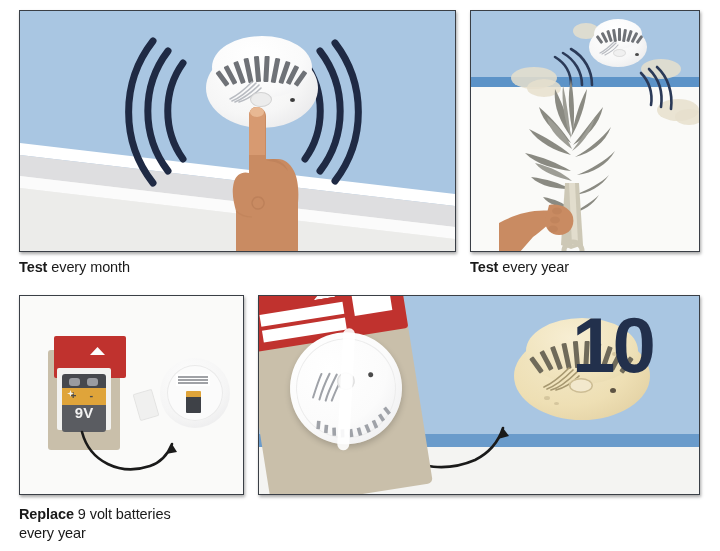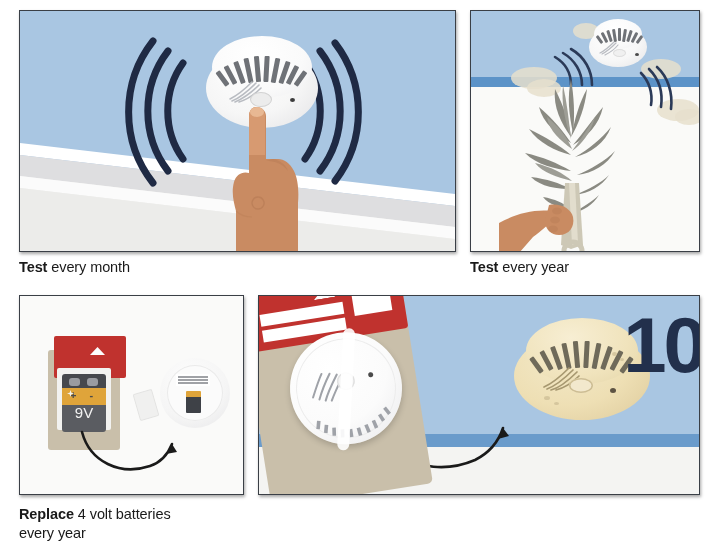--- a/index.html
+++ b/index.html
@@ -118,21 +118,21 @@
   .pack-header { position: absolute; left: 6px; top: 0px; width: 72px; height: 42px; background: #c0322e; border-radius: 2px; }
   .pack-hole { position: absolute; left: 36px; top: 11px; width: 15px; height: 8px; background: #fdfdfd;
                clip-path: polygon(50% 0, 100% 100%, 0 100%); }
   .pack-blister { position: absolute; left: 9px; top: 32px; width: 54px; height: 62px; background: #f2f2f0; border-radius: 2px; }
   .batt-body { position: absolute; left: 14px; top: 38px; width: 44px; height: 58px; }
   .batt-top { position: absolute; left: 0; top: 0; width: 44px; height: 18px; background: #46484d; border-radius: 3px 3px 0 0; }
   .batt-mid { position: absolute; left: 0; top: 14px; width: 44px; height: 18px; background: #dfa43a; }
   .batt-bot { position: absolute; left: 0; top: 31px; width: 44px; height: 27px; background: #5a5c61; border-radius: 0 0 3px 3px; }
   .batt-term { position: absolute; width: 11px; height: 8px; background: #9a9ca1; border-radius: 3px; top: 4px; }
   .batt-9v { position: absolute; left: 0; top: 30px; width: 44px; text-align: center;
-             font-family: "Liberation Sans", sans-serif; font-weight: 400; font-size: 15px; color: #f2f2f2; }
+             font-family: "Liberation Sans", sans-serif; font-weight: 700; font-size: 15px; color: #f2f2f2; }
   .batt-pm { position: absolute; left: 0; top: 15px; width: 44px; text-align: center;
              font-family: "Liberation Sans", sans-serif; font-weight: 700; font-size: 11px; color: #4b4b4b; letter-spacing: 5px; }
   .batt-door { position: absolute; left: 116px; top: 95px; width: 20px; height: 28px;
                background: #f0f0ef; border-radius: 2px; transform: rotate(-16deg); box-shadow: 0 0 0 1px #e3e3e2 inset; }
   #detector-batt { position: absolute; left: 140px; top: 62px; width: 70px; height: 70px; }
   .det-back { position: absolute; left: 0; top: 0; width: 70px; height: 70px; border-radius: 50%;
               background: radial-gradient(circle at 42% 32%, #fdfdfd 0%, #f5f5f5 60%, #e6e6e8 100%); }
   .det-back-inner { position: absolute; left: 7px; top: 7px; width: 56px; height: 56px; border-radius: 50%;
               background: #fbfbfb; box-shadow: 0 0 0 1px #eaeaea inset; }
   .det-label { position: absolute; left: 16px; top: 16px; width: 34px; height: 12px; background: #ffffff; }
@@ -164,21 +164,21 @@
   .ao-body { position: absolute; left: 0; top: 14px; width: 136px; height: 88px; border-radius: 50%;
              background: radial-gradient(ellipse at 38% 28%, #f3e9c9 0%, #eedfb4 55%, #ddca9b 100%); }
   .ao-top { position: absolute; left: 12px; top: 0; width: 112px; height: 66px; border-radius: 50%;
             background: radial-gradient(ellipse at 40% 30%, #f7eed3 0%, #f0e3bc 60%, #e4d5a8 100%); }
   .ao-vents { position: absolute; left: 18px; top: 22px; width: 100px; height: 40px; }
   .ao-vents span { position: absolute; width: 5px; background: #6f6a5a; border-radius: 1px; }
   .ao-btn { position: absolute; left: 55px; top: 60px; width: 24px; height: 15px; border-radius: 50%;
             background: #f2e8cd; box-shadow: 0 0 0 1.5px #cdbd93 inset; }
   .ao-led { position: absolute; left: 96px; top: 70px; width: 6px; height: 5px; border-radius: 50%; background: #5d5343; }
   .ao-spot { position: absolute; background: #cbbb93; border-radius: 50%; opacity: .7; }
-  #years-badge { position: absolute; left: 325px; top: 12px; width: 120px; height: 120px; text-align: right; }
+  #years-badge { position: absolute; left: 313px; top: 12px; width: 120px; height: 120px; }
   .years-num { font-family: "Liberation Sans", sans-serif; font-weight: 700; font-size: 78px;
                color: #22304c; line-height: 74px; letter-spacing: -3px; }
   .years-word { font-family: "Liberation Sans", sans-serif; font-weight: 700; font-size: 30px;
                 color: #22304c; line-height: 30px; letter-spacing: 0px; }
   svg { display: block; overflow: visible; }
 </style>
 </head>
 <body>
 
 <div id="infographic">
@@ -371,21 +371,21 @@
       </div>
     </div>
 
     <svg style="position:absolute;left:60px;top:118px;width:105px;height:65px;" viewBox="0 0 105 65">
       <path d="M2,18 C10,48 40,62 70,52 C82,48 88,40 92,30" fill="none" stroke="#1a1a1a" stroke-width="2.6" stroke-linecap="round"></path>
       <path d="M92,30 L86,40 L97,38 Z" fill="#1a1a1a"></path>
     </svg>
   </div>
 
   <div class="caption" style="left:19px; top:505px;">
-    <div><b>Replace</b><span> 4 volt batteries</span></div>
+    <div><b>Replace</b><span> 9 volt batteries</span></div>
     <div>every year</div>
   </div>
 
   <div class="panel panel-shadow" id="panel-alarm">
     <div class="a-wall-upper"></div>
     <div class="a-wall-rail"></div>
     <div class="a-wall-lower"></div>
 
     <div id="alarm-old">
       <div class="ao-body"></div>

